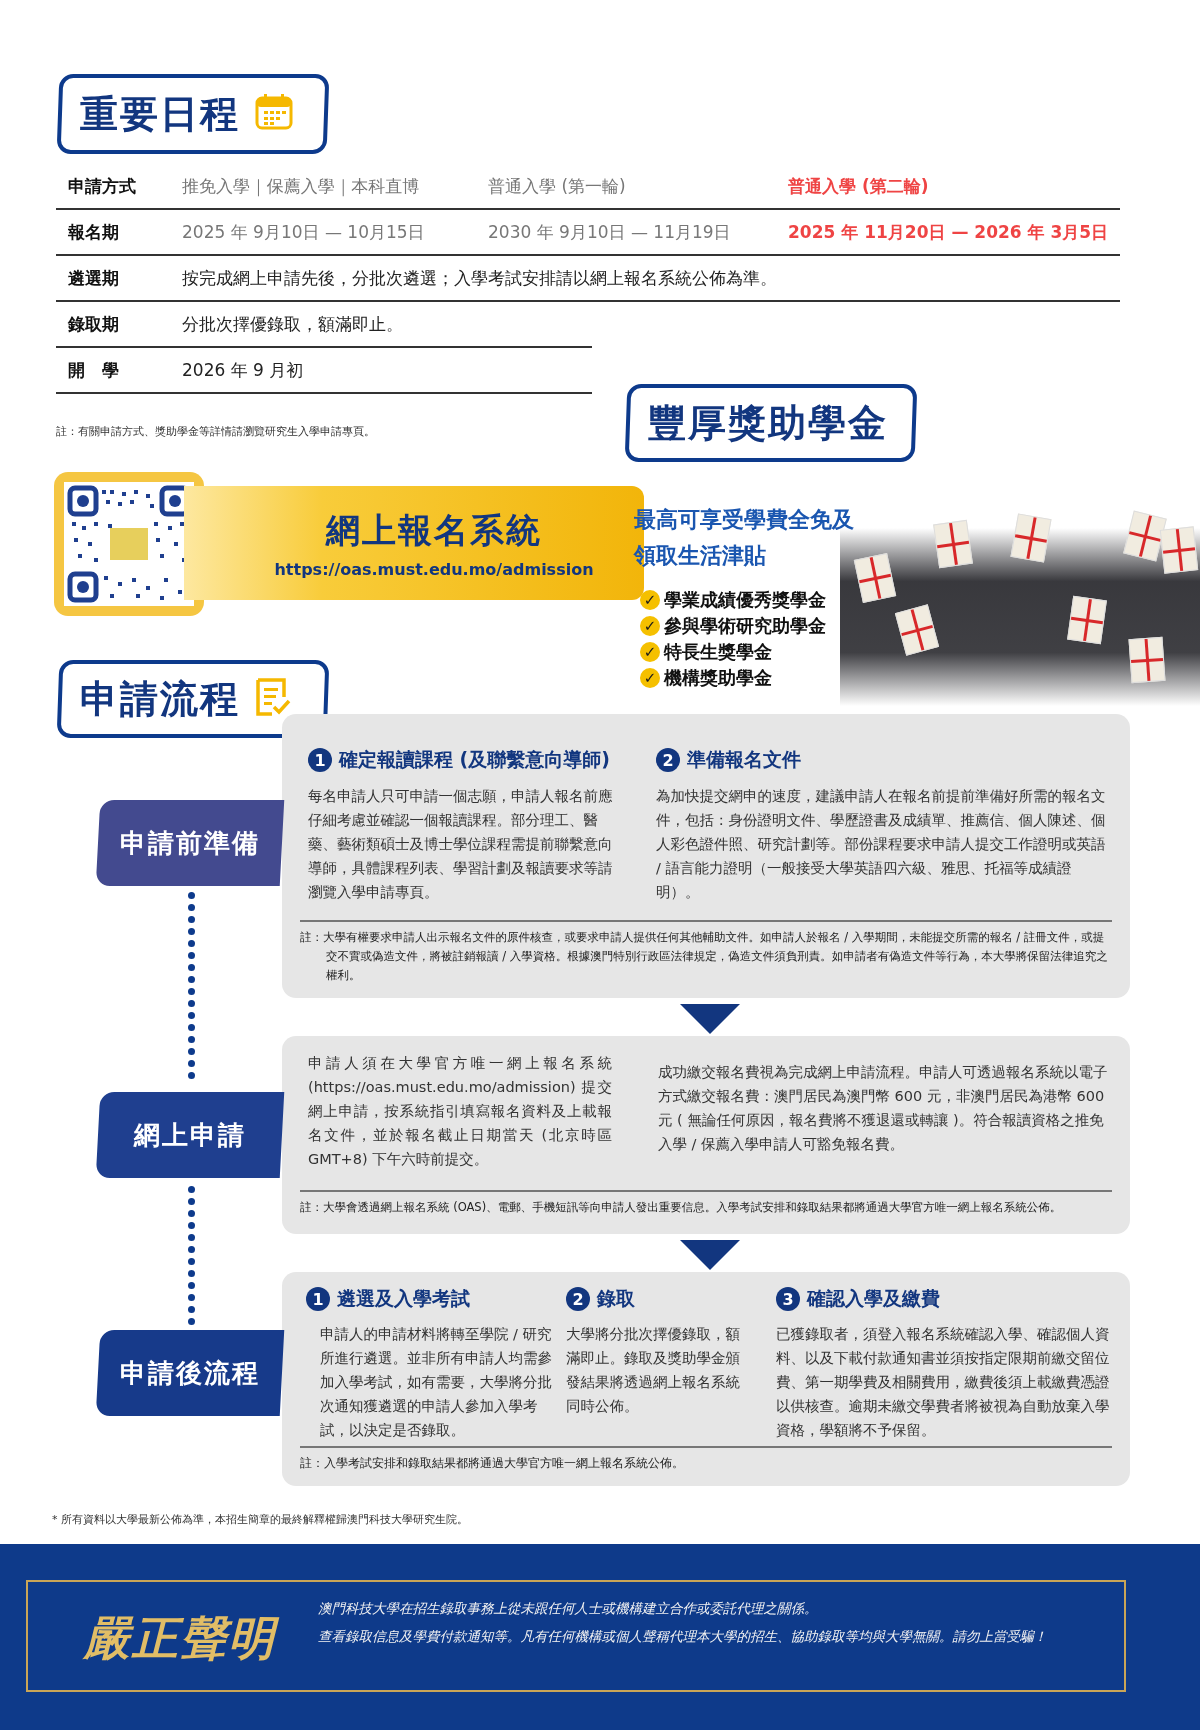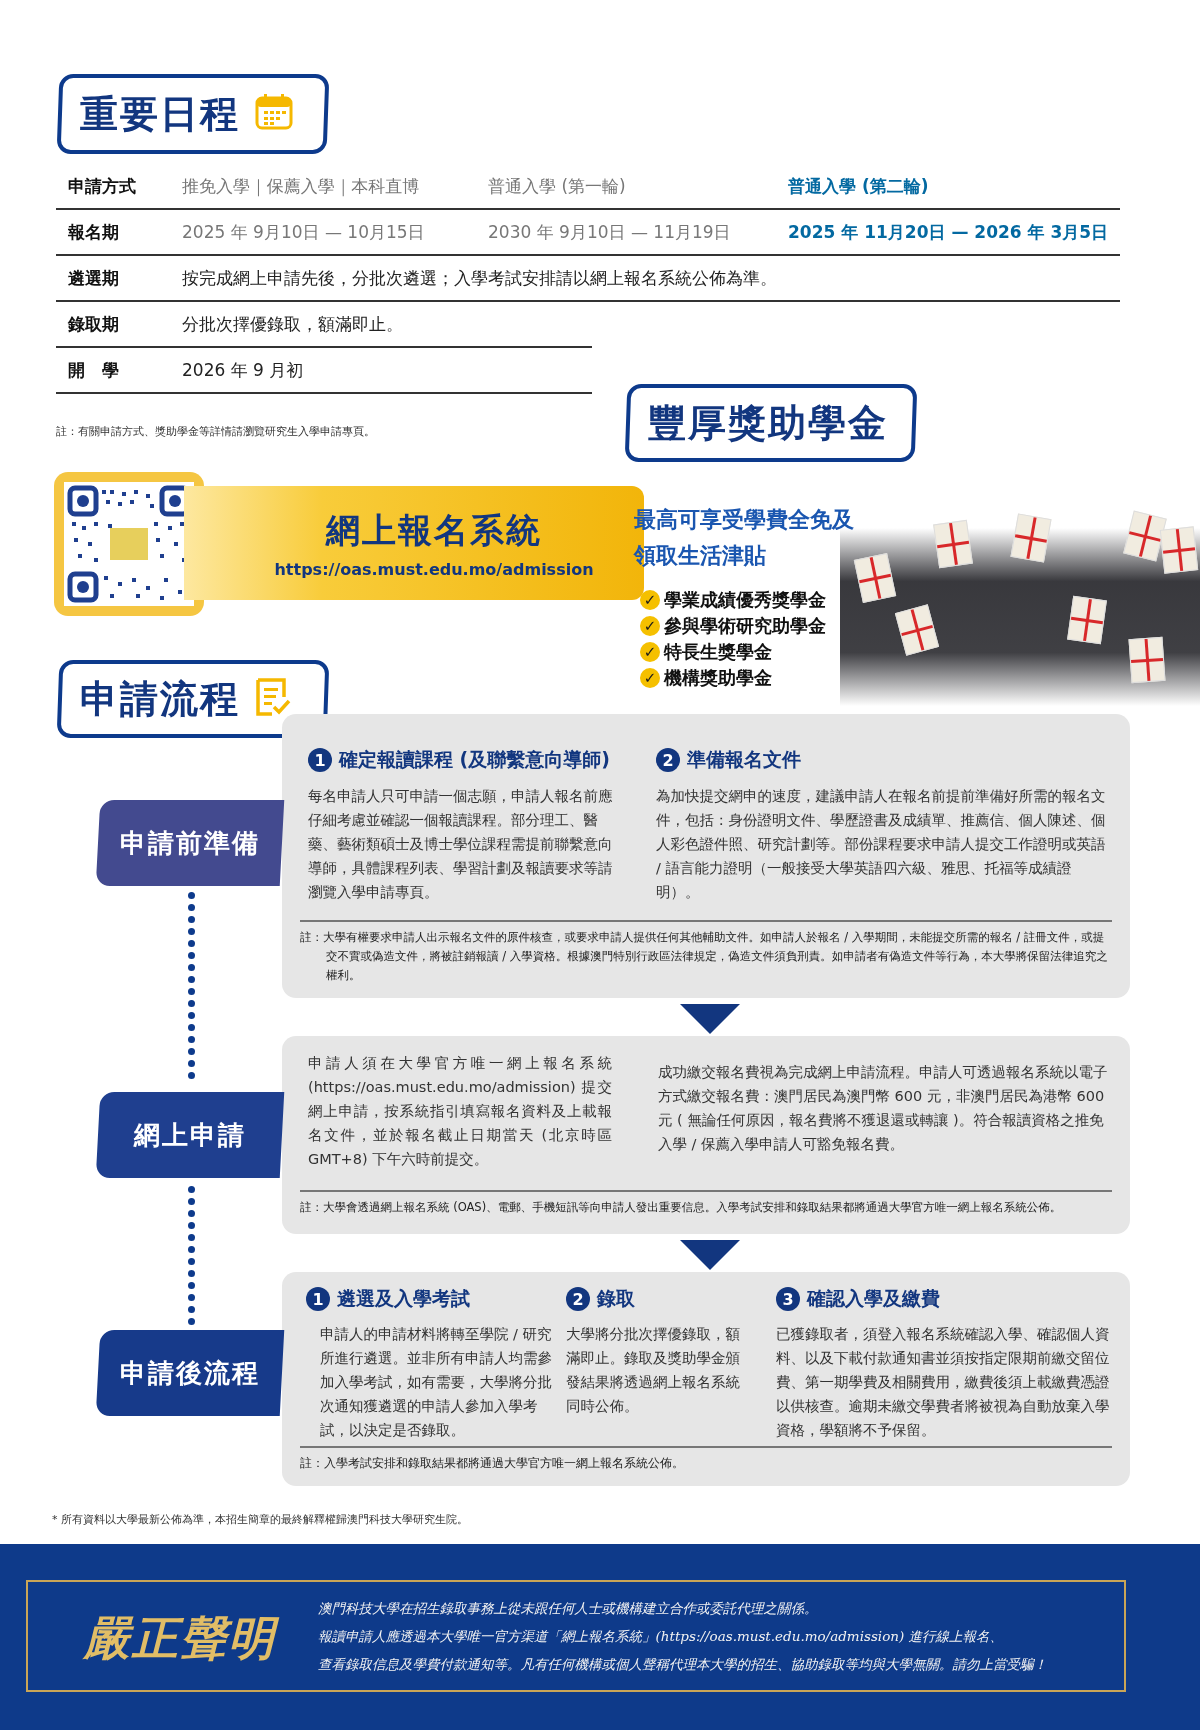--- a/index.html
+++ b/index.html
@@ -4,21 +4,21 @@
 <style>
   * { box-sizing: border-box; margin: 0; padding: 0; }
   body { width: 1200px; height: 1730px; background: #ffffff; font-family: "DejaVu Sans", "Liberation Sans", sans-serif; color: #222; position: relative; overflow: hidden; }
   .abs { position: absolute; }
   .title-box { border: 4px solid #0d3a8c; border-radius: 14px; background: #fff; display: flex; align-items: center; padding: 0 18px; color: #12367f; font-weight: bold; transform: skewX(-2deg); }
   .title-box span.t { font-size: 38px; letter-spacing: 2px; transform: skewX(2deg); }
   .sched { position: absolute; left: 56px; width: 1064px; }
   .srow { position: absolute; left: 0; height: 46px; display: flex; align-items: center; border-bottom: 2px solid #333; font-size: 17px; }
   .srow .lbl { width: 126px; padding-left: 12px; font-weight: bold; color: #111; }
   .srow .c { color: #777; }
-  .srow .c.blue { color: #0369a1; font-weight: bold; }
+  .srow .c.blue { color: #ef4444; font-weight: bold; }
   .note-sm { font-size: 11px; color: #333; }
   .banner { left: 54px; top: 472px; width: 536px; height: 140px; padding-left: 24px; }
   .qr-frame { position: absolute; left: 0; top: 0; width: 150px; height: 144px; background: #f5c642; border-radius: 14px; padding: 10px; }
   .qr { width: 130px; height: 124px; background: #fff; position: relative; }
   .qr-bar { position: absolute; left: 130px; top: 14px; width: 460px; height: 114px; border-radius: 0 12px 12px 0; background: linear-gradient(90deg, #fde8a0 0%, #f8cc3a 30%, #f2b50a 100%); display: flex; flex-direction: column; align-items: center; justify-content: center; padding-left: 40px; }
   .qr-bar .big { font-size: 34px; font-weight: bold; color: #12367f; letter-spacing: 2px; }
   .qr-bar .url { font-size: 16px; font-weight: bold; color: #12367f; margin-top: 6px; }
   .card { position: absolute; background: #e6e6e6; border-radius: 14px; }
   .stage { position: absolute; left: 98px; width: 184px; height: 86px; border-radius: 14px 0 0 14px; color: #fff; font-weight: bold; font-size: 26px; display: flex; align-items: center; justify-content: center; letter-spacing: 2px; transform: skewX(-3deg); }
   .stage span { transform: skewX(3deg); }
@@ -281,17 +281,16 @@
 <div class="ptext" style="left:776px; top:1322px; width:340px;">已獲錄取者，須登入報名系統確認入學、確認個人資料、以及下載付款通知書並須按指定限期前繳交留位費、第一期學費及相關費用，繳費後須上載繳費憑證以供核查。逾期未繳交學費者將被視為自動放棄入學資格，學額將不予保留。</div>
 <div class="cnote" style="left:300px; top:1446px; width:812px; font-size:12px;">註：入學考試安排和錄取結果都將通過大學官方唯一網上報名系統公佈。</div>
 
 <div class="abs note-sm" style="left:52px; top:1512px;">* 所有資料以大學最新公佈為準，本招生簡章的最終解釋權歸澳門科技大學研究生院。</div>
 
 <div class="footer">
   <div class="footer-frame" style="left:26px; top:36px;">
     <div class="footer-title">嚴正聲明</div>
     <div class="footer-text" style="left:290px;">
       <div>澳門科技大學在招生錄取事務上從未跟任何人士或機構建立合作或委託代理之關係。</div>
-      <div>報讀申請人應透過本大學唯一官方渠道「網上報名系統」(https://oas.must.edu.mo/admission) 進行線上報名、</div>
       <div>查看錄取信息及學費付款通知等。凡有任何機構或個人聲稱代理本大學的招生、協助錄取等均與大學無關。請勿上當受騙！</div>
     </div>
   </div>
 </div>
 
 </body></html>

